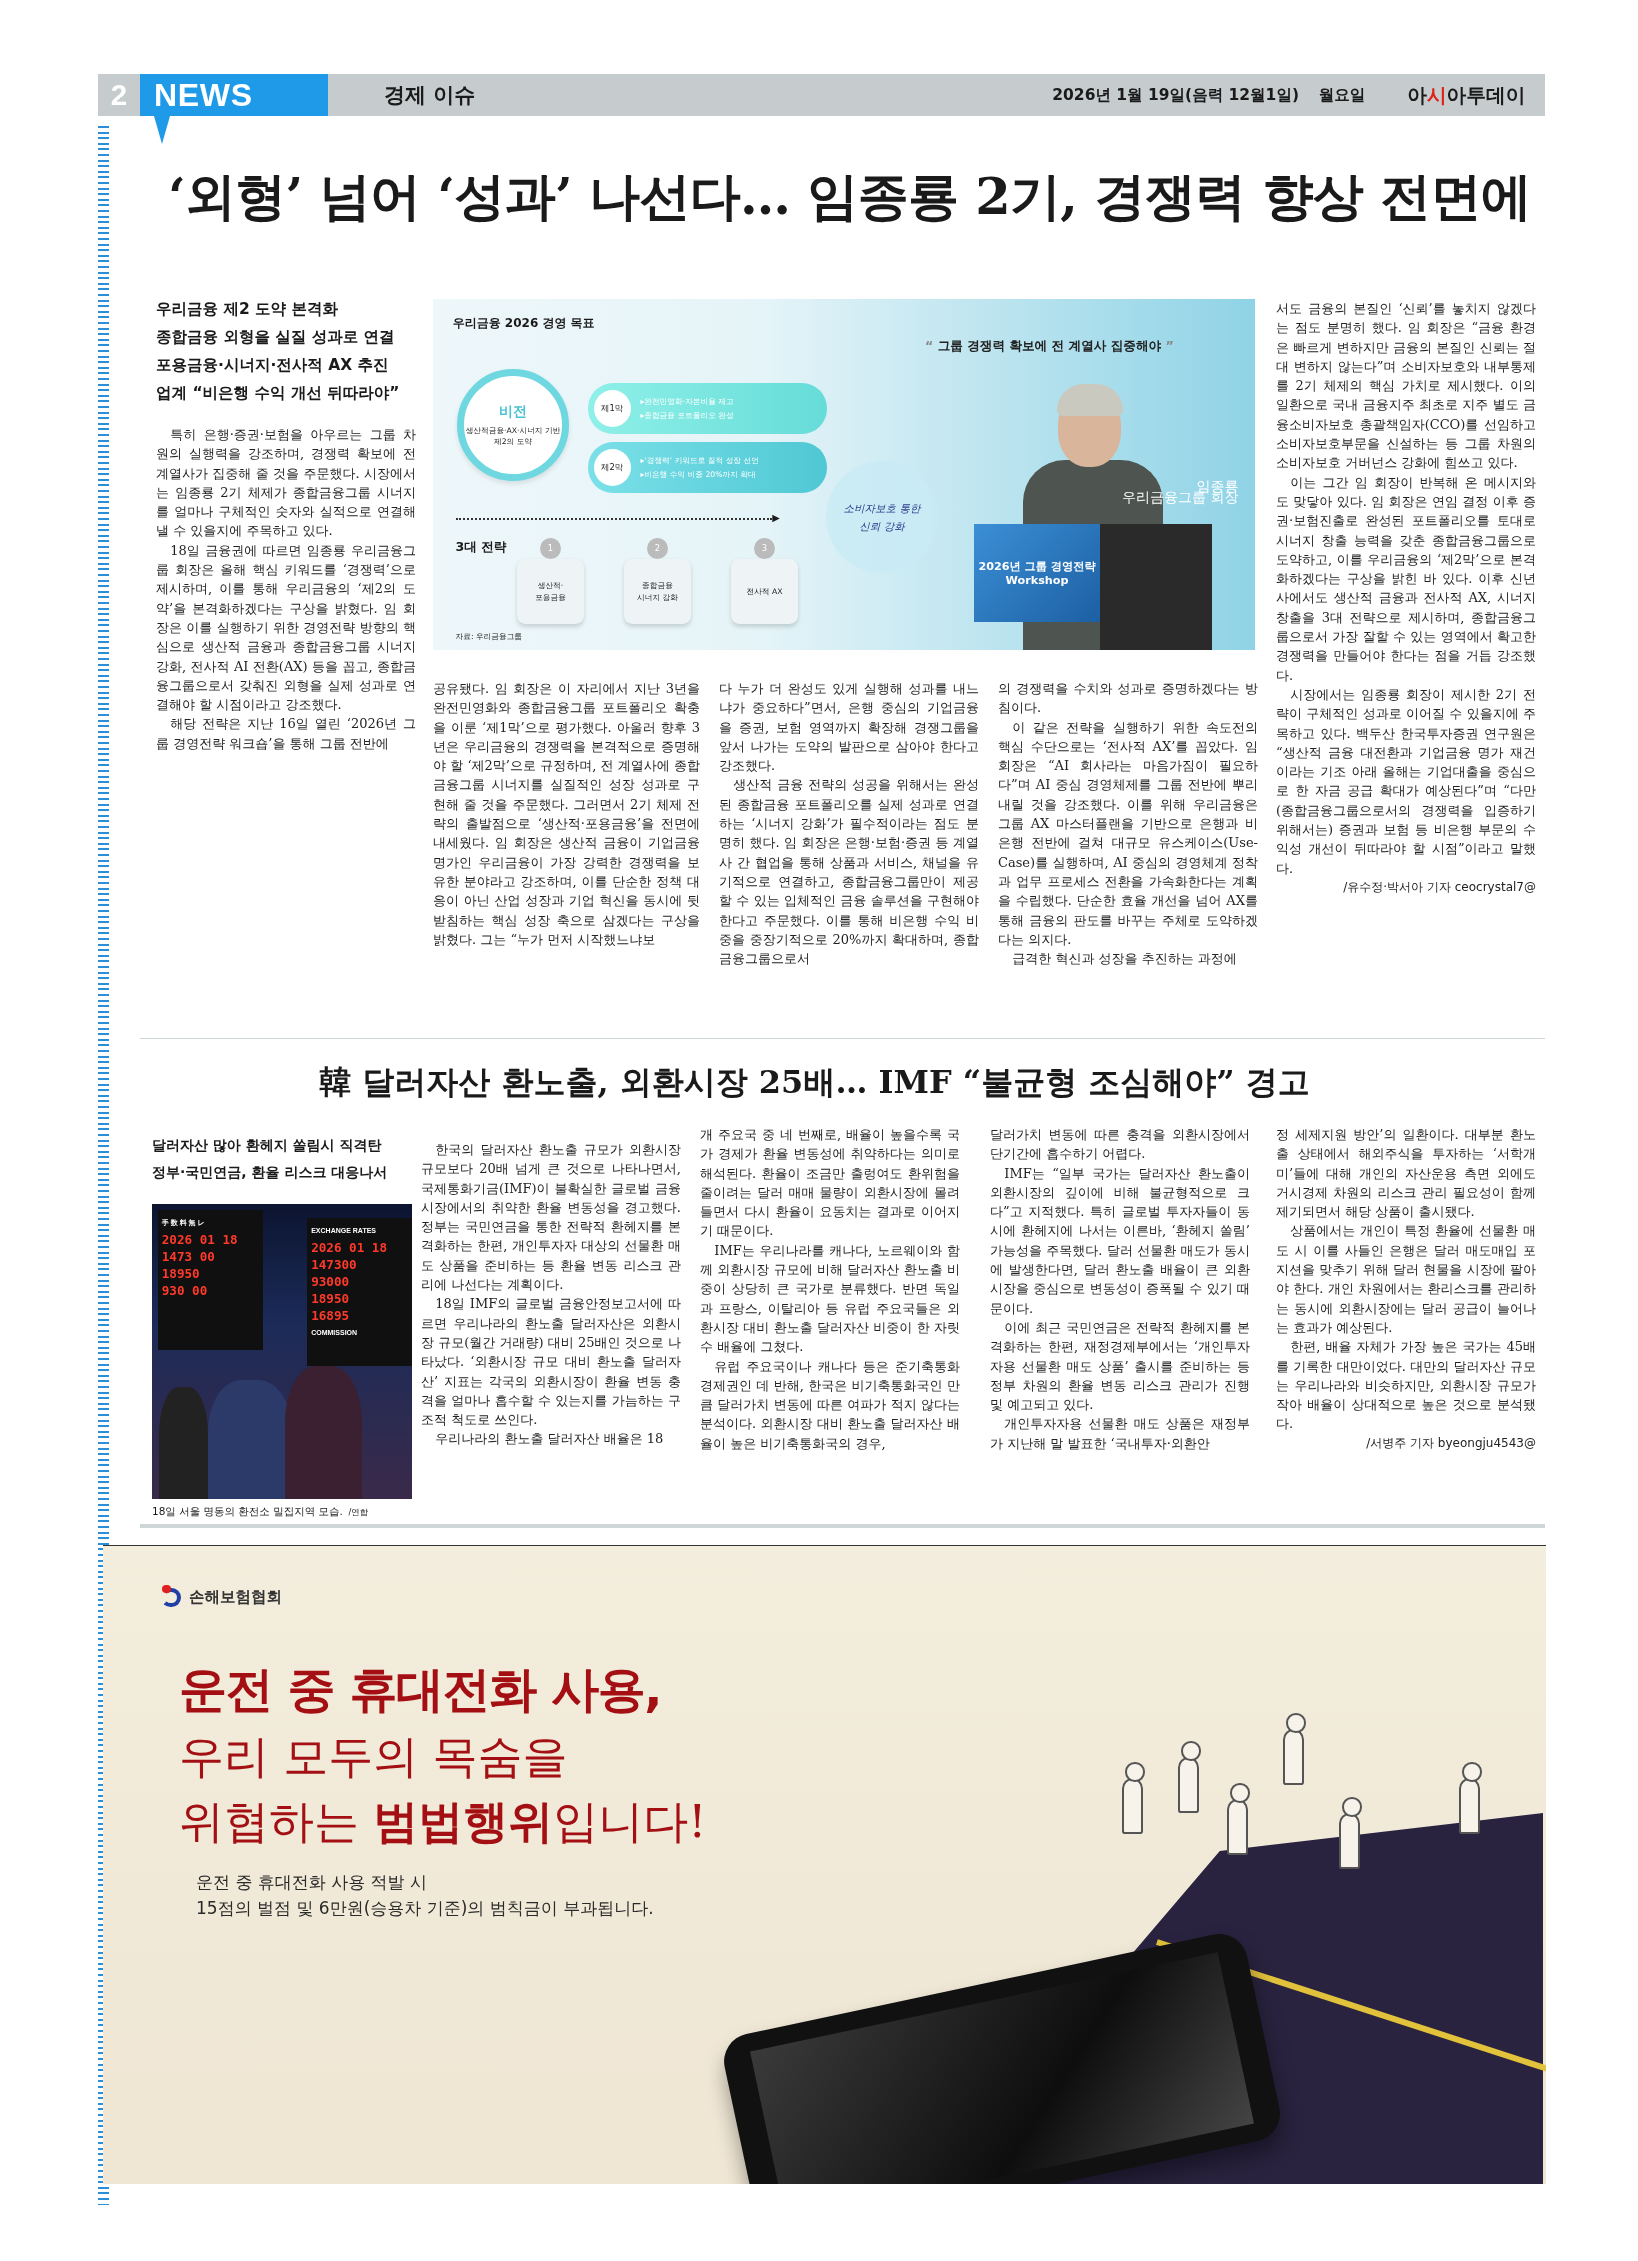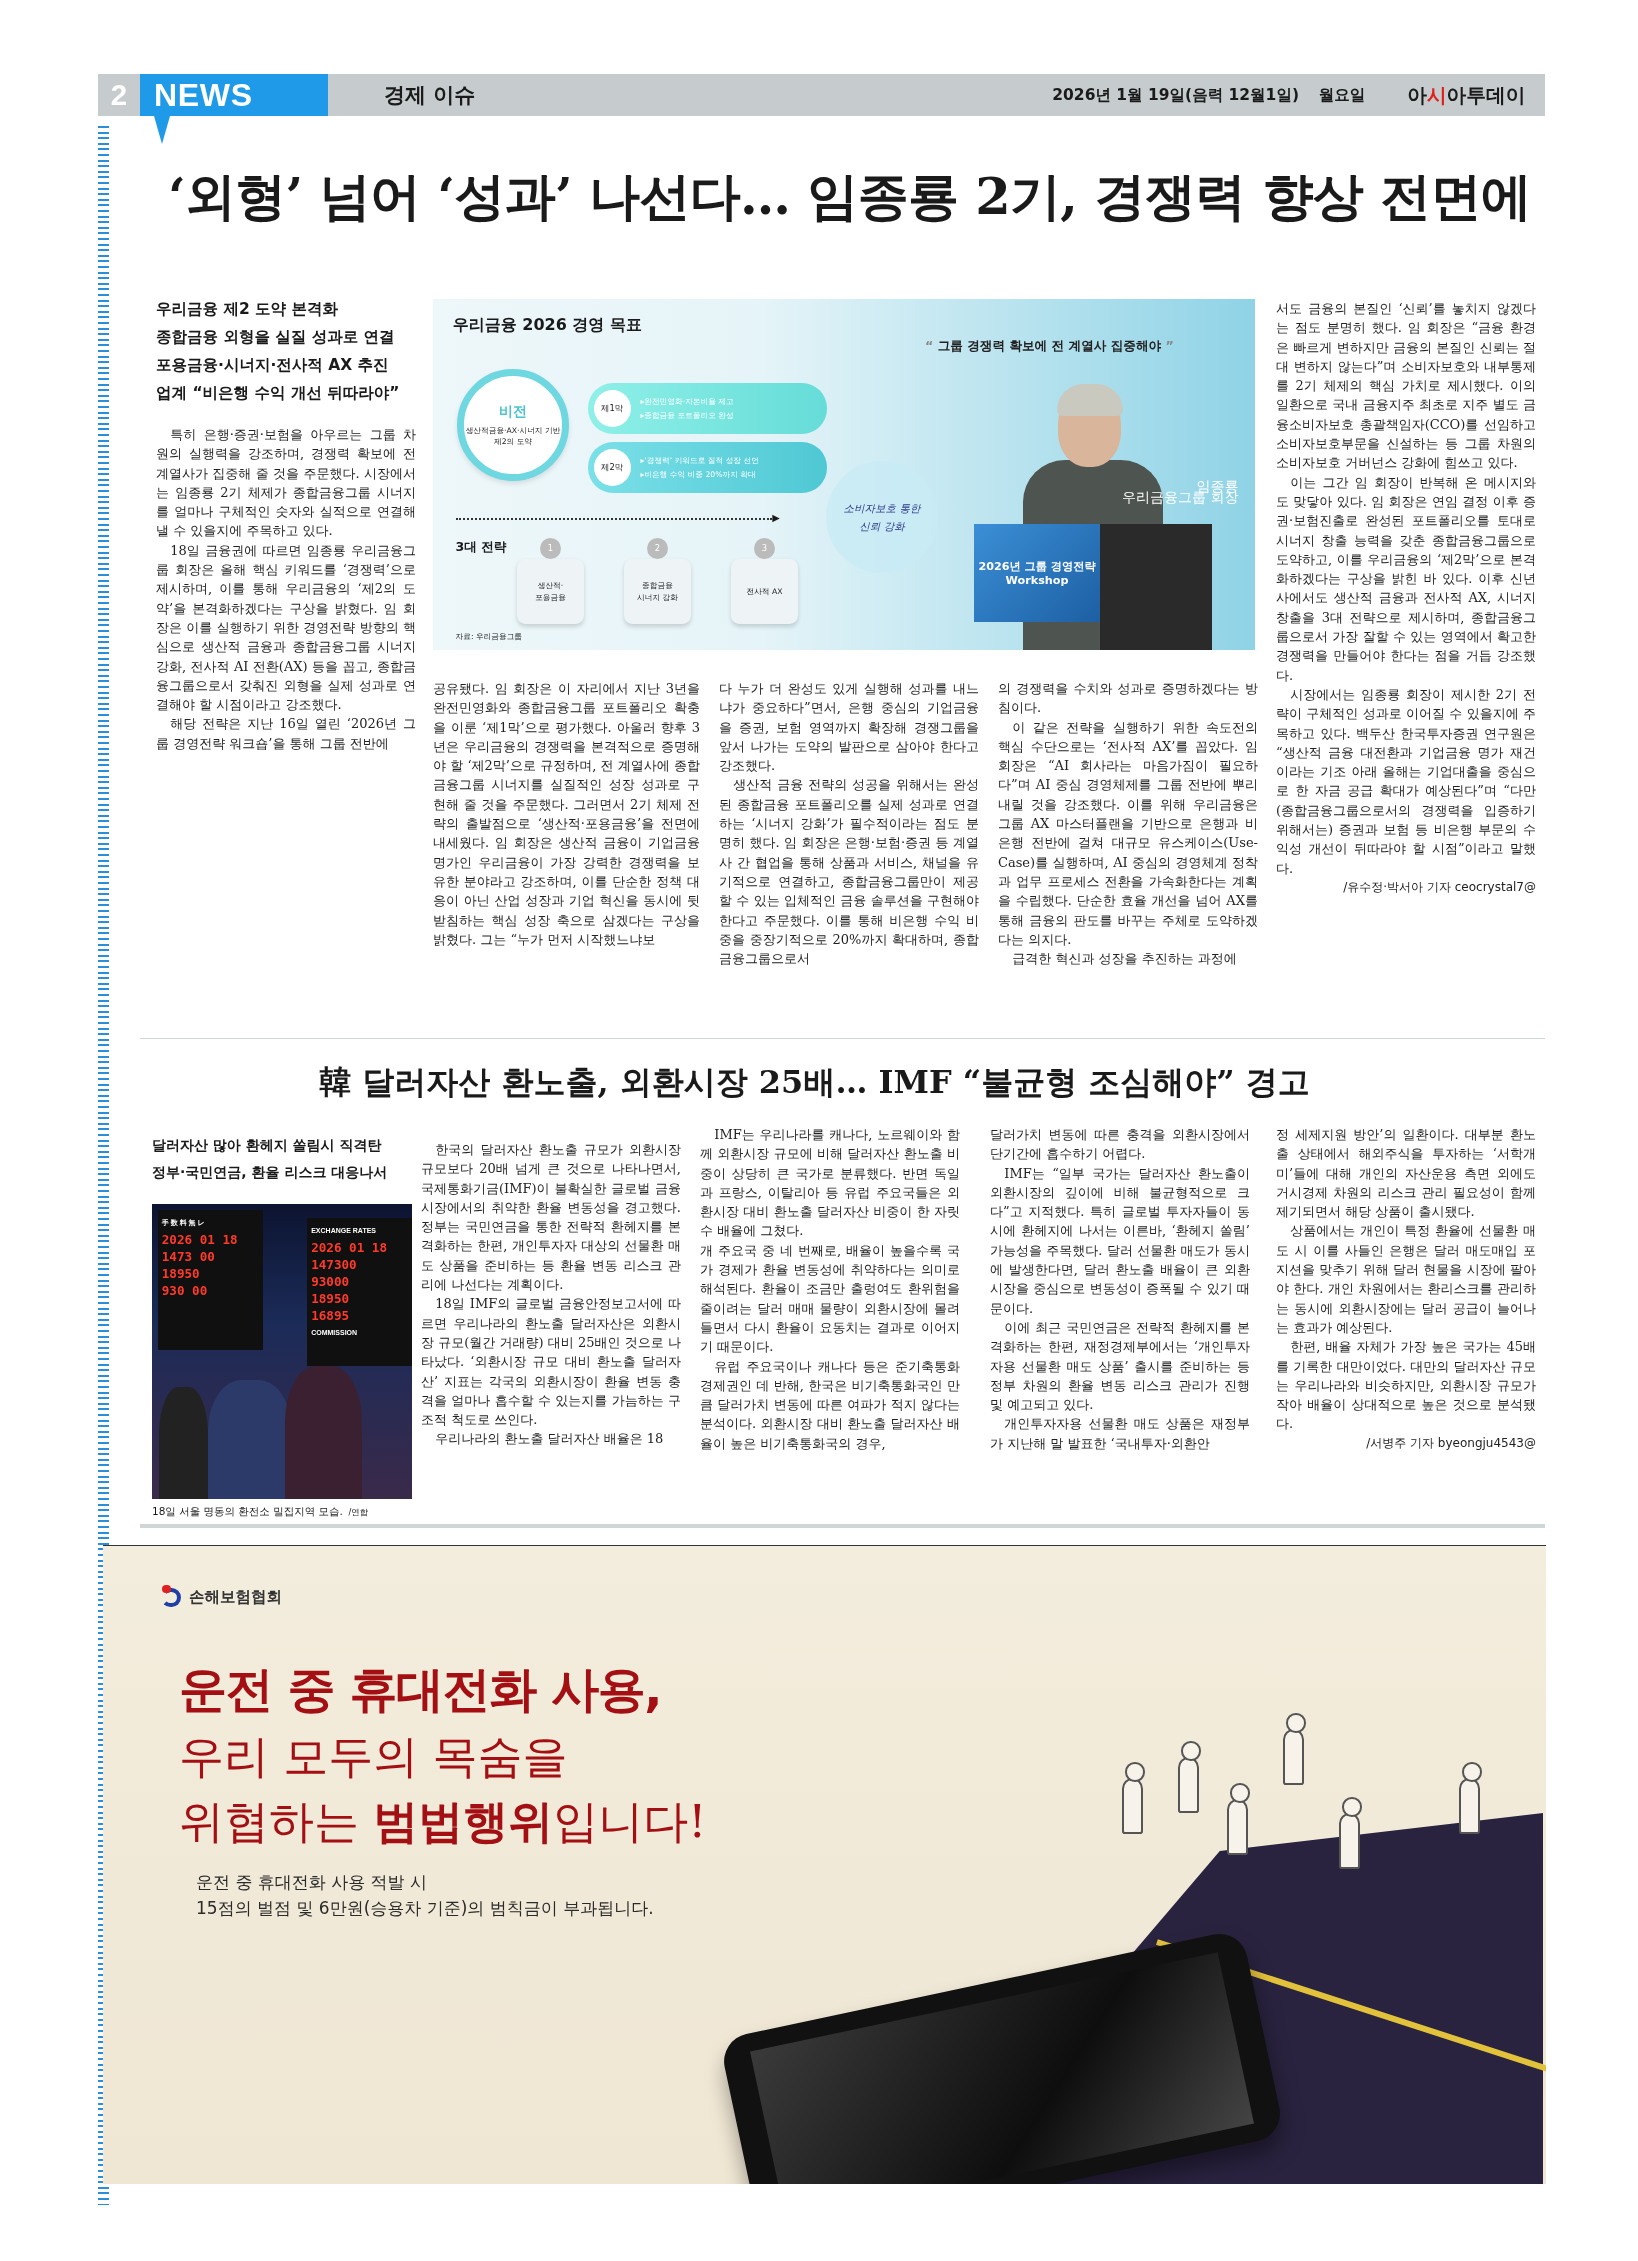--- a/index.html
+++ b/index.html
@@ -28,21 +28,21 @@
   .subhead { position: absolute; left: 156px; top: 295px; width: 267px; }
   .subhead .l1 { font-size: 15.5px; font-weight: bold; line-height: 28px; }
   .subhead .ln { font-size: 15.5px; font-weight: bold; line-height: 28px; }
 
   .col { position: absolute; font-family: "DejaVu Serif", serif; font-size: 13px; line-height: 19.3px; text-align: justify; color: #222; }
   .col p { text-indent: 1.1em; }
   .byline { text-align: right; font-family: "DejaVu Sans", sans-serif; font-size: 12px; }
 
   
   .infographic { position: absolute; left: 433px; top: 299px; width: 822px; height: 351px; background: linear-gradient(90deg, #eef7fa 0%, #e5f4f8 40%, #8fd3e6 100%); overflow: hidden; }
-  .ig-title { position: absolute; left: 19.7px; top: 15.5px; font-size: 16px; font-weight: bold; }
+  .ig-title { position: absolute; left: 19.7px; top: 15.5px; font-size: 12px; font-weight: bold; }
   .vision-circle { position: absolute; left: 24px; top: 70px; width: 112px; height: 112px; border-radius: 50%; background: #fff; border: 7px solid #6ed7e0; box-shadow: 0 2.8px 5.6px rgba(0,0,0,0.1); display:flex; flex-direction:column; align-items:center; justify-content:center; text-align:center; }
   .vision-title { color: #4cc3d0; font-size: 14px; font-weight: bold; margin-bottom: 5.6px; }
   .vision-text { font-size: 7.7px; line-height: 10.5px; }
   .act { position: absolute; left: 155px; width: 239px; height: 51px; border-radius: 25px; background: linear-gradient(90deg,#8ff0e8,#66dcd8); display:flex; align-items:center; }
   .act.second { background: linear-gradient(90deg,#7be0e8,#4fc8d4); }
   .act-badge { width: 37px; height: 37px; border-radius: 50%; background: #fff; margin-left: 5.6px; display:flex; align-items:center; justify-content:center; font-size: 8.4px; }
   .act-items { margin-left: 9.8px; color: #fff; font-size: 7.7px; line-height: 14px; }
   .dotline { position: absolute; left: 22.5px; top: 219px; width: 316px; border-top: 2.1px dotted #333; }
   .dotline:after { content: "▶"; position: absolute; right: -8.4px; top: -8.4px; font-size: 9.8px; }
   .strat-title { position: absolute; left: 22.5px; top: 240px; font-size: 12.6px; font-weight: bold; }
@@ -241,22 +241,22 @@
   <div class="fx-person" style="left:7px; top:183px; width:49px; height:119px; background:#222;"></div>
 </div>
 <div class="fx-caption"><span>18일 서울 명동의 환전소 밀집지역 모습.</span><span class="credit">/연합</span></div>
 
 <div class="col" style="left:421px; top:1125px; width:260px;margin-top:15px;">
   <p>한국의 달러자산 환노출 규모가 외환시장 규모보다 20배 넘게 큰 것으로 나타나면서, 국제통화기금(IMF)이 불확실한 글로벌 금융시장에서의 취약한 환율 변동성을 경고했다. 정부는 국민연금을 통한 전략적 환헤지를 본격화하는 한편, 개인투자자 대상의 선물환 매도 상품을 준비하는 등 환율 변동 리스크 관리에 나선다는 계획이다.</p>
   <p>18일 IMF의 글로벌 금융안정보고서에 따르면 우리나라의 환노출 달러자산은 외환시장 규모(월간 거래량) 대비 25배인 것으로 나타났다. ‘외환시장 규모 대비 환노출 달러자산’ 지표는 각국의 외환시장이 환율 변동 충격을 얼마나 흡수할 수 있는지를 가늠하는 구조적 척도로 쓰인다.</p>
   <p>우리나라의 환노출 달러자산 배율은 18</p>
 </div>
 <div class="col" style="left:700px; top:1125px; width:260px;">
+  <p style="text-indent:0">개 주요국 중 네 번째로, 배율이 높을수록 국가 경제가 환율 변동성에 취약하다는 의미로 해석된다. 환율이 조금만 출렁여도 환위험을 줄이려는 달러 매매 물량이 외환시장에 몰려들면서 다시 환율이 요동치는 결과로 이어지기 때문이다.</p>
   <p>IMF는 우리나라를 캐나다, 노르웨이와 함께 외환시장 규모에 비해 달러자산 환노출 비중이 상당히 큰 국가로 분류했다. 반면 독일과 프랑스, 이탈리아 등 유럽 주요국들은 외환시장 대비 환노출 달러자산 비중이 한 자릿수 배율에 그쳤다.</p>
-  <p style="text-indent:0">개 주요국 중 네 번째로, 배율이 높을수록 국가 경제가 환율 변동성에 취약하다는 의미로 해석된다. 환율이 조금만 출렁여도 환위험을 줄이려는 달러 매매 물량이 외환시장에 몰려들면서 다시 환율이 요동치는 결과로 이어지기 때문이다.</p>
   <p>유럽 주요국이나 캐나다 등은 준기축통화 경제권인 데 반해, 한국은 비기축통화국인 만큼 달러가치 변동에 따른 여파가 적지 않다는 분석이다. 외환시장 대비 환노출 달러자산 배율이 높은 비기축통화국의 경우,</p>
 </div>
 <div class="col" style="left:990px; top:1125px; width:260px;">
   <p style="text-indent:0">달러가치 변동에 따른 충격을 외환시장에서 단기간에 흡수하기 어렵다.</p>
   <p>IMF는 “일부 국가는 달러자산 환노출이 외환시장의 깊이에 비해 불균형적으로 크다”고 지적했다. 특히 글로벌 투자자들이 동시에 환헤지에 나서는 이른바, ‘환헤지 쏠림’ 가능성을 주목했다. 달러 선물환 매도가 동시에 발생한다면, 달러 환노출 배율이 큰 외환시장을 중심으로 변동성이 증폭될 수 있기 때문이다.</p>
   <p>이에 최근 국민연금은 전략적 환헤지를 본격화하는 한편, 재정경제부에서는 ‘개인투자자용 선물환 매도 상품’ 출시를 준비하는 등 정부 차원의 환율 변동 리스크 관리가 진행 및 예고되고 있다.</p>
   <p>개인투자자용 선물환 매도 상품은 재정부가 지난해 말 발표한 ‘국내투자·외환안</p>
 </div>
 <div class="col" style="left:1276px; top:1125px; width:260px;">
   <p style="text-indent:0">정 세제지원 방안’의 일환이다. 대부분 환노출 상태에서 해외주식을 투자하는 ‘서학개미’들에 대해 개인의 자산운용 측면 외에도 거시경제 차원의 리스크 관리 필요성이 함께 제기되면서 해당 상품이 출시됐다.</p>

